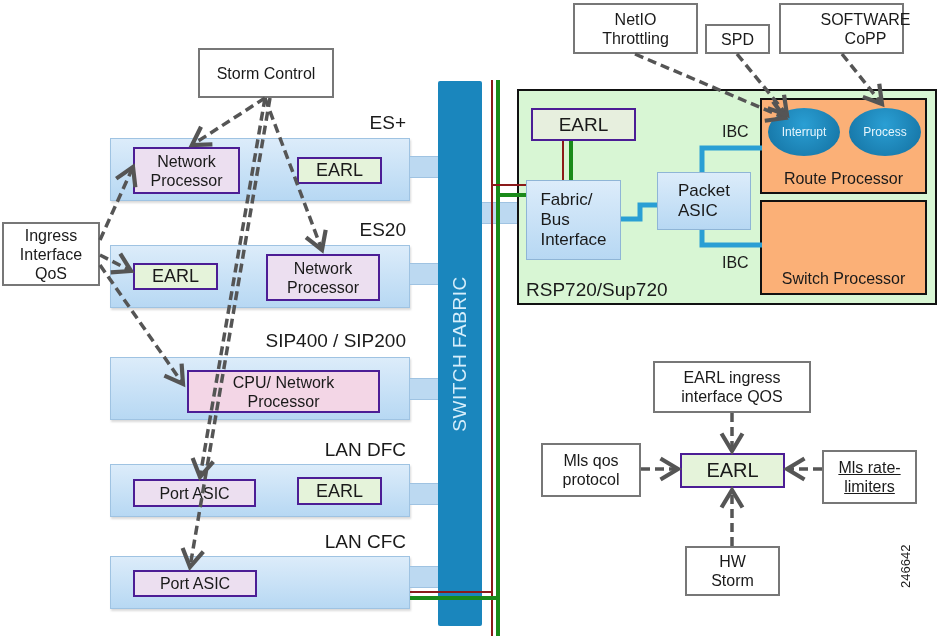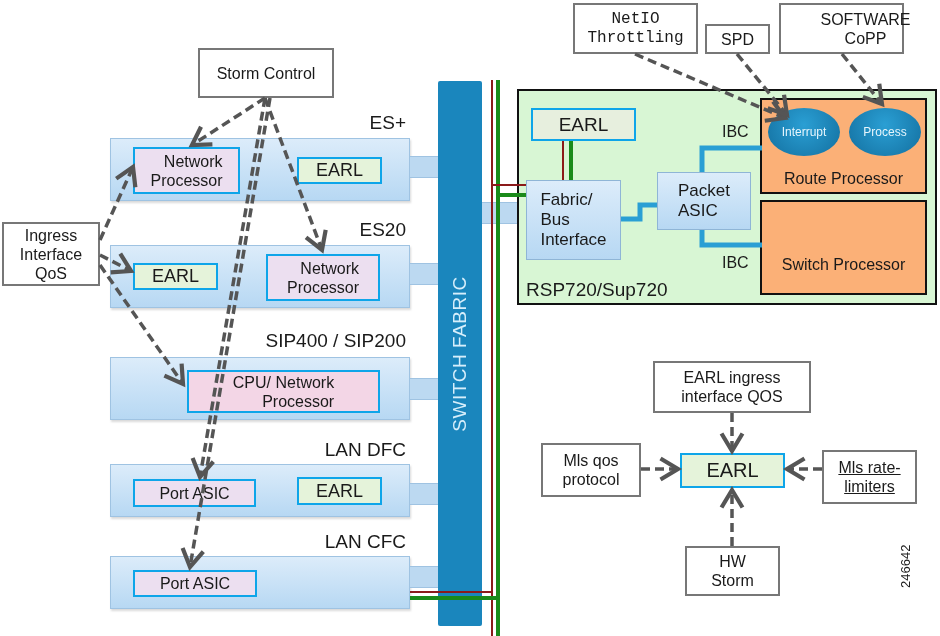--- a/index.html
+++ b/index.html
@@ -1,20 +1,20 @@
 <!DOCTYPE html>
 <html><head>
 <meta charset="utf-8">
 <style>
   html,body{margin:0;padding:0;background:#fff;}
   body{width:940px;height:636px;position:relative;overflow:hidden;font-family:"Liberation Sans",sans-serif;color:#1a1a1a;}
   .abs{position:absolute;box-sizing:border-box;}
   .card{background:linear-gradient(#dcecfa,#b7d8f3);border:1px solid #9fc3e2;box-shadow:1px 2px 2px rgba(0,0,0,0.15);}
   .lbl{position:absolute;font-size:19px;text-align:right;}
-  .chip{position:absolute;box-sizing:border-box;border:2px solid #0ea5e9;display:flex;align-items:center;justify-content:center;text-align:right;font-size:16px;line-height:19px;}
+  .chip{position:absolute;box-sizing:border-box;border:2px solid #4c1d95;display:flex;align-items:center;justify-content:center;text-align:center;font-size:16px;line-height:19px;}
   .np{background:#ecdff0;}
   .earl{background:#e5f3da;font-size:18px;}
   .cpu{background:#f3d6e6;}
   .note{position:absolute;box-sizing:border-box;border:2px solid #777;background:#fff;display:flex;align-items:center;justify-content:center;text-align:center;font-size:16px;line-height:19px;}
   .fabric{position:absolute;left:438px;top:81px;width:44px;height:545px;background:#1a86bd;border-radius:2px;}
   .fabric-text{position:absolute;left:438px;top:81px;width:44px;height:545px;display:flex;align-items:center;justify-content:center;}
   .fabric-text span{transform:rotate(-90deg);white-space:nowrap;color:#d6eefb;font-size:19px;letter-spacing:0.5px;}
   .stub{position:absolute;background:#bcd9f1;border-top:1px solid #9fc3e2;border-bottom:1px solid #9fc3e2;}
   .rsp{position:absolute;left:517px;top:89px;width:420px;height:216px;background:#d8f6d4;border:2px solid #111;box-sizing:border-box;}
   .inner-blue{position:absolute;box-sizing:border-box;background:linear-gradient(#dcecfa,#b7d8f3);border:1px solid #8fb5d6;display:flex;align-items:center;justify-content:center;text-align:left;font-size:17px;line-height:20px;}
@@ -59,37 +59,37 @@
 <div class="fabric"></div>
 <div class="fabric-text">
     <span>SWITCH FABRIC</span>
   </div>
 
 <div class="note" style="left:198px;top:48px;width:136px;height:50px;">Storm Control</div>
 <div class="note" style="left:2px;top:222px;width:98px;height:64px;white-space:pre-line;">Ingress
 Interface
 QoS</div>
 
-<div class="note" style="left:573px;top:3px;width:125px;height:51px;white-space:pre-line;font-family:Liberation Mono, monospace;">NetIO
+<div class="note" style="left:573px;top:3px;width:125px;height:51px;white-space:pre-line;">NetIO
 Throttling</div>
 <div class="note" style="left:705px;top:24px;width:65px;height:30px;">SPD</div>
 <div class="note" style="left:779px;top:3px;width:125px;height:51px;white-space:pre-line;padding-left:48px;">SOFTWARE
 CoPP</div>
 
 <div class="rsp"></div>
 <div class="chip" style="left:531px;top:108px;width:105px;height:33px;background:#e7efde;font-size:19px;">EARL</div>
 <div class="inner-blue" style="left:526px;top:180px;width:95px;height:80px;white-space:pre-line;">Fabric/
 Bus
 Interface</div>
 <div class="inner-blue" style="left:657px;top:172px;width:94px;height:58px;white-space:pre-line;">Packet
 ASIC</div>
 <div class="orange" style="left:760px;top:98px;width:167px;height:96px;"></div>
 <div class="orange" style="left:760px;top:200px;width:167px;height:95px;"></div>
 <div class="abs" style="left:760px;top:170px;width:167px;text-align:center;font-size:16px;">Route Processor</div>
-<div class="abs" style="left:760px;top:256px;width:167px;text-align:center;font-size:16px;">Switch Processor</div>
+<div class="abs" style="left:760px;top:270px;width:167px;text-align:center;font-size:16px;">Switch Processor</div>
 <div class="oval" style="left:768px;top:108px;width:72px;height:48px;">Interrupt</div>
 <div class="oval" style="left:849px;top:108px;width:72px;height:48px;">Process</div>
 <div class="abs" style="left:722px;top:123px;font-size:16px;">IBC</div>
 <div class="abs" style="left:722px;top:254px;font-size:16px;">IBC</div>
 <div class="abs" style="left:526px;top:279px;font-size:19px;">RSP720/Sup720</div>
 
 <div class="chip earl" style="left:680px;top:453px;width:105px;height:35px;font-size:20px;">EARL</div>
 <div class="note" style="left:653px;top:361px;width:158px;height:52px;white-space:pre-line;">EARL ingress
 interface  QOS</div>
 <div class="note" style="left:541px;top:443px;width:100px;height:54px;white-space:pre-line;">Mls qos

